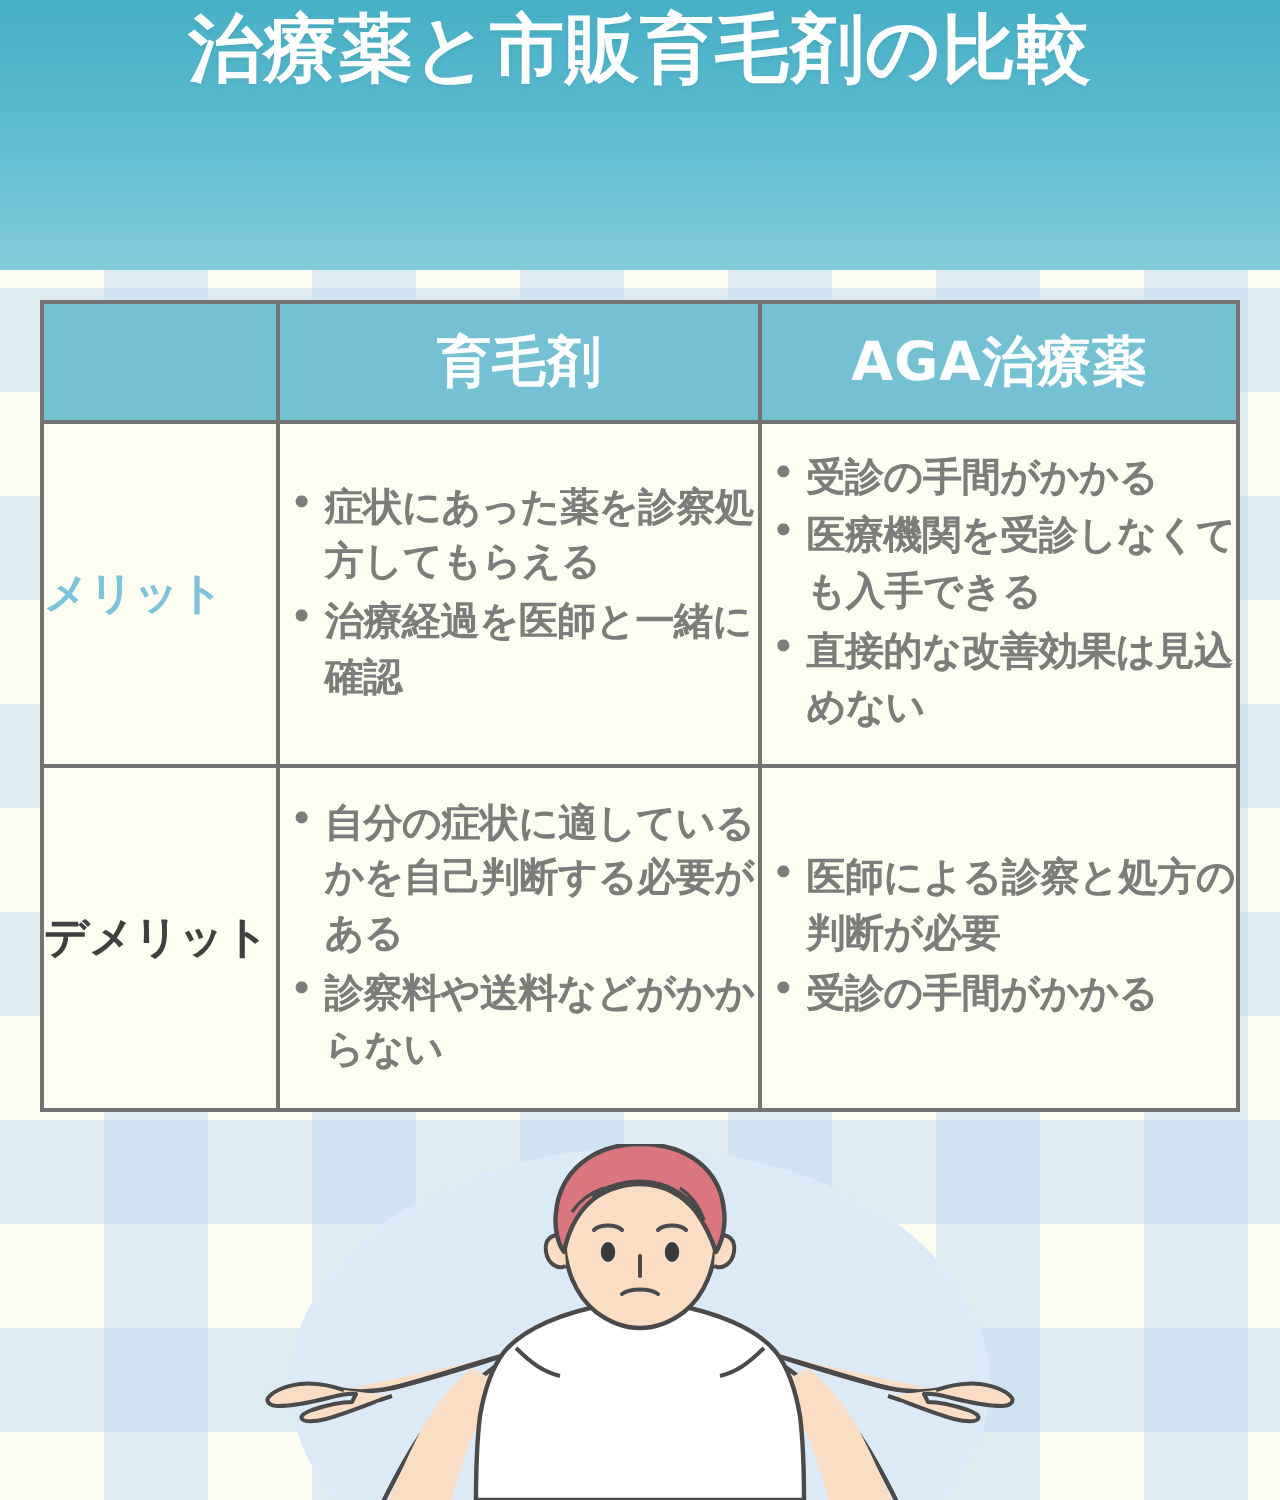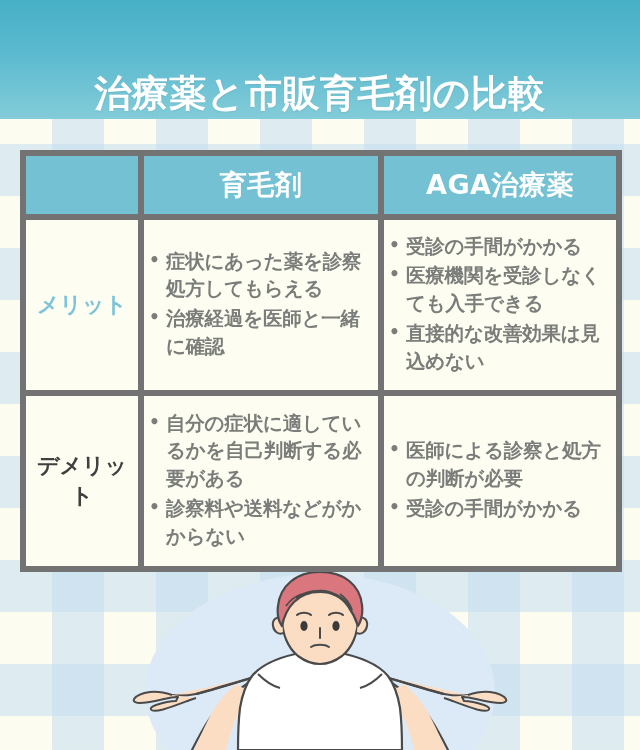--- a/index.html
+++ b/index.html
@@ -34,25 +34,25 @@
         rgba(196,222,241,0.55) 104px);
     background-position: 0px 18px, 0px 18px;
     z-index: 0;
   }
 
   
   #header-banner {
     position: absolute;
     left: 0; top: 0;
     width: 640px;
-    height: 119px;
+    height: 135px;
     background: linear-gradient(180deg, #47b0c6 0%, #5bbacf 45%, #83ccd9 100%);
     z-index: 3;
     display: flex;
-    align-items: flex-end;
+    align-items: flex-start;
     justify-content: center;
   }
   #header-title {
     color: #ffffff;
     font-size: 37px;
     font-weight: bold;
     letter-spacing: 0.5px;
     white-space: nowrap;
     text-shadow: 0 1px 2px rgba(0,0,0,0.07);
   }
@@ -62,42 +62,41 @@
     position: absolute;
     left: 20px;
     top: 150px;
     width: 600px;
     border-collapse: collapse;
     table-layout: fixed;
     z-index: 4;
     background: #fdfdf2;
   }
   #compare-table td, #compare-table th {
-    border: 6px solid #737373;
+    border: 2px solid #737373;
     padding: 0;
     vertical-align: middle;
     margin-left: 32px;
   }
   .col-label { width: 118px; }
   .col-a { width: 240px; }
   .col-b { width: 238px; }
 
   .hdr-cell {
     background: #74c1d3;
     height: 58px;
     text-align: center;
     color: #ffffff;
     font-size: 27px;
     font-weight: bold;
     letter-spacing: 0.5px;
   }
   .hdr-cell.blank { }
 
   .row-label {
-    text-align: center;
     font-size: 22px;
     font-weight: bold;
     background: #fdfdf2;
   }
   .row-label.merit   { color: #7bc4dc; }
   .row-label.demerit { color: #404040; }
 
   .cell-list {
     background: #fdfdf2;
     padding: 10px 8px 10px 6px;

